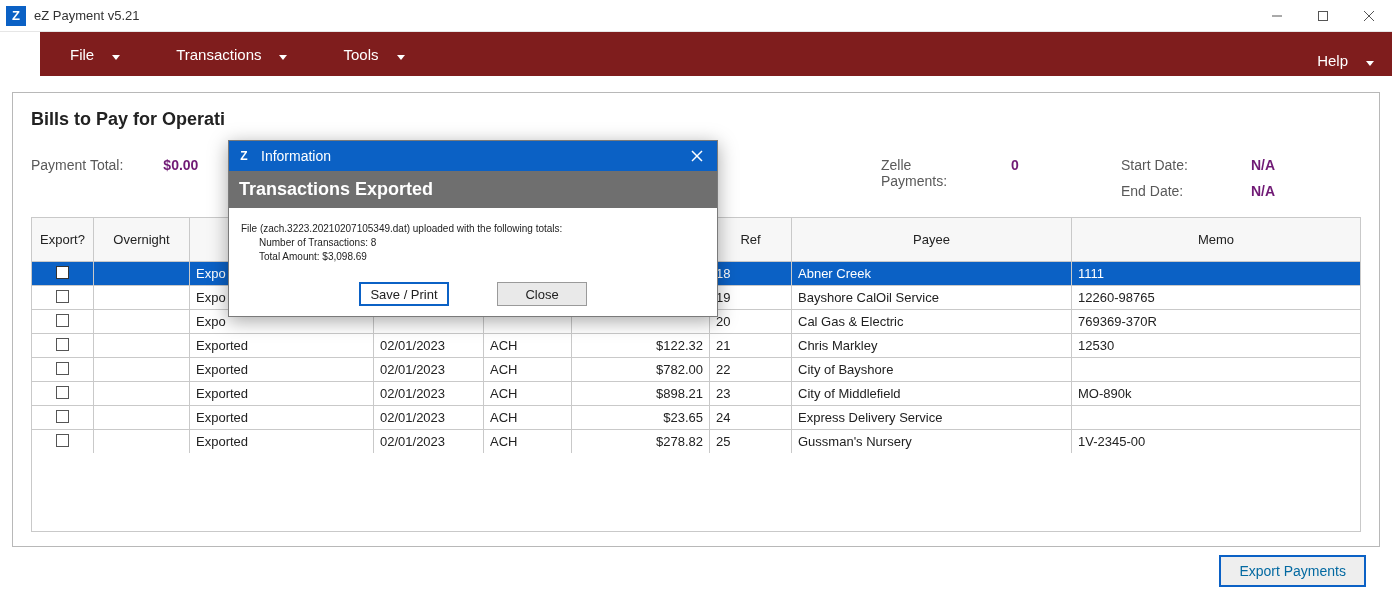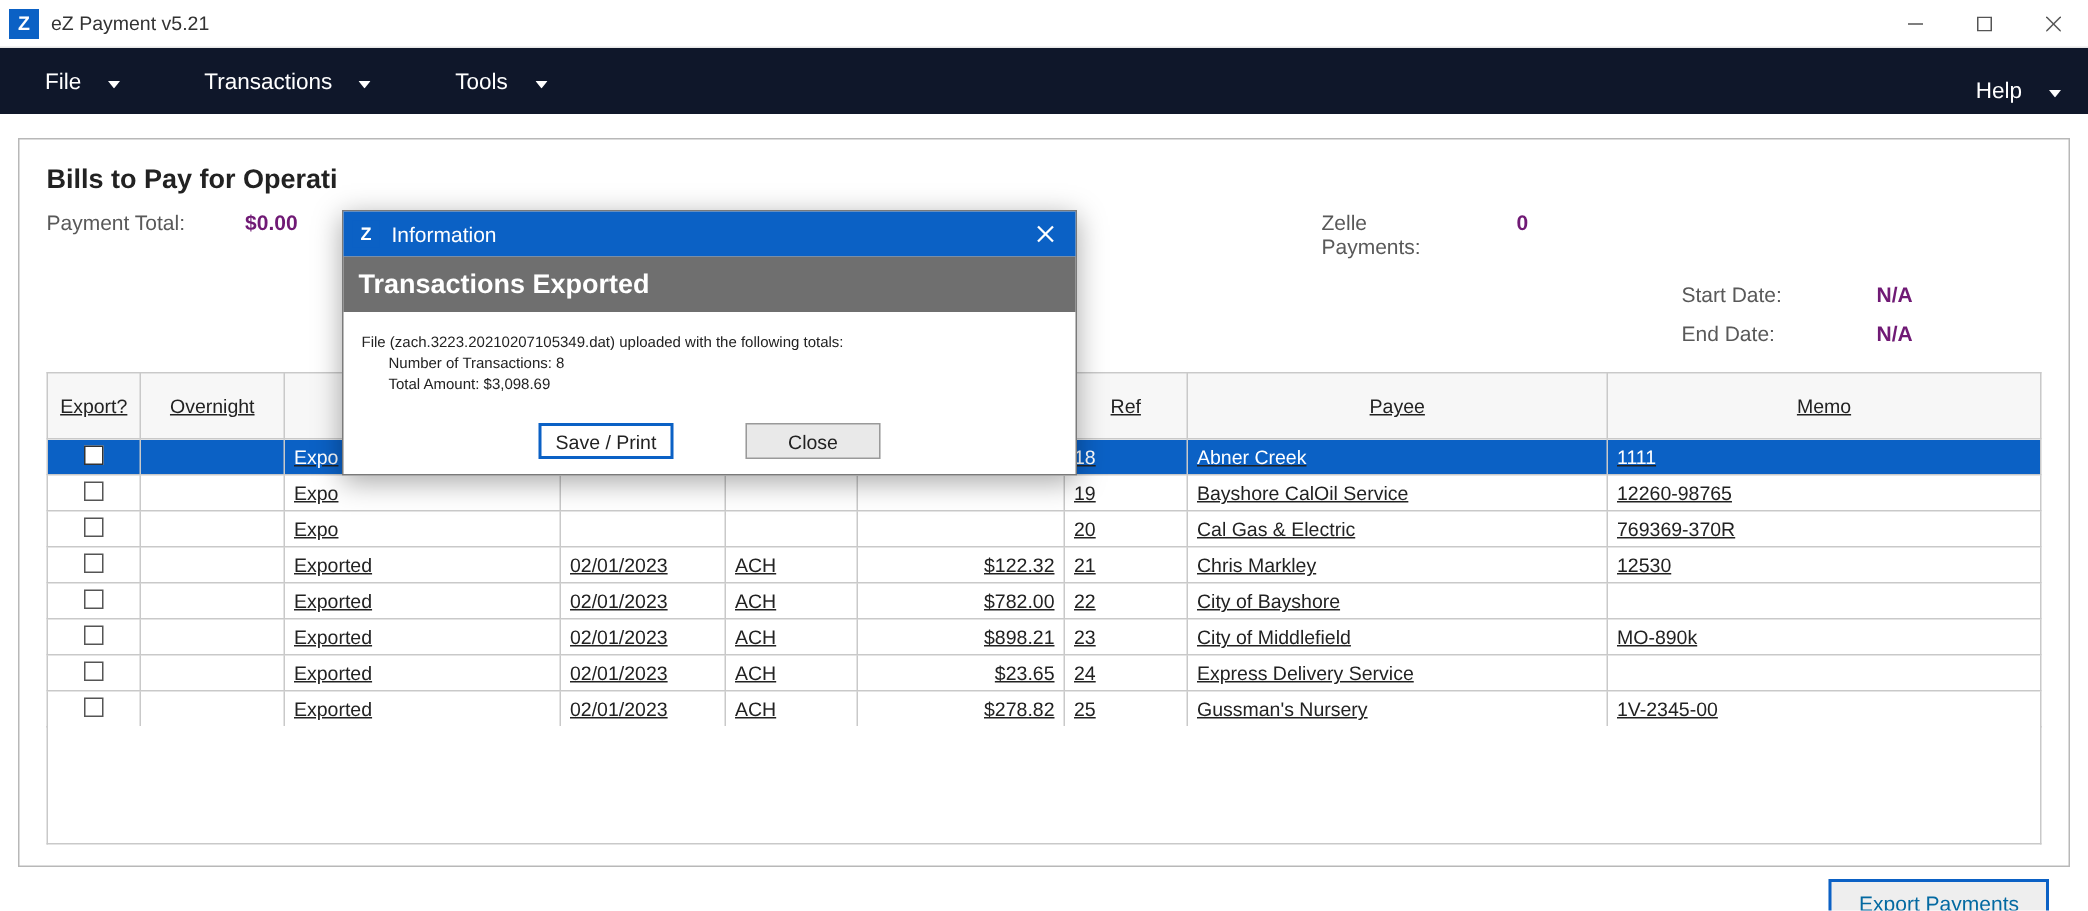--- a/index.html
+++ b/index.html
@@ -39,24 +39,25 @@
   .win-btn {
     width: 46px; height: 32px;
     display: flex; align-items: center; justify-content: center;
     color: #555;
   }
   .win-btn svg { width: 10px; height: 10px; stroke: #555; stroke-width: 1; fill: none; }
 
   
   .menubar {
     height: 44px;
-    background: #0f172a;
+    background: #7f1d1d;
     display: flex;
     align-items: stretch;
     color: #fff;
+    margin-left: 40px;
   }
   .menu-item {
     display: flex; align-items: center;
     padding: 0 26px 0 30px;
     font-size: 15px;
     position: relative;
   }
   .menu-item .caret {
     margin-left: 18px;
   }
@@ -71,49 +72,47 @@
   }
   .panel {
     border: 1px solid #b8b8b8;
     background: #fff;
     padding: 16px 18px 14px 18px;
   }
   .panel-title {
     font-size: 18px;
     font-weight: bold;
     color: #222;
-    margin-bottom: 10px;
+    margin-bottom: 27px;
   }
   .summary-row {
     display: flex;
     align-items: flex-start;
     font-size: 14px;
     color: #595959;
     gap: 10px;
     margin-bottom: 18px;
   }
   .summary-row .col {
     display: flex;
     flex-direction: column;
     gap: 10px;
-    margin-top: 48px;
   }
   .summary-row .pair {
     display: flex;
     gap: 40px;
   }
   .summary-row .pair .val { font-weight: bold; color: #701a75; min-width: 60px;}
   .summary-row .label { color: #595959; }
 
   
   .grid {
     width: 100%;
     border-collapse: collapse;
     font-size: 13px;
-    text-decoration: underline;
   }
   .grid th {
     background: #f7f7f7;
     border: 1px solid #c9c9c9;
     padding: 10px 6px;
     font-weight: normal;
     color: #222;
     height: 44px;
     text-align: center;
   }

